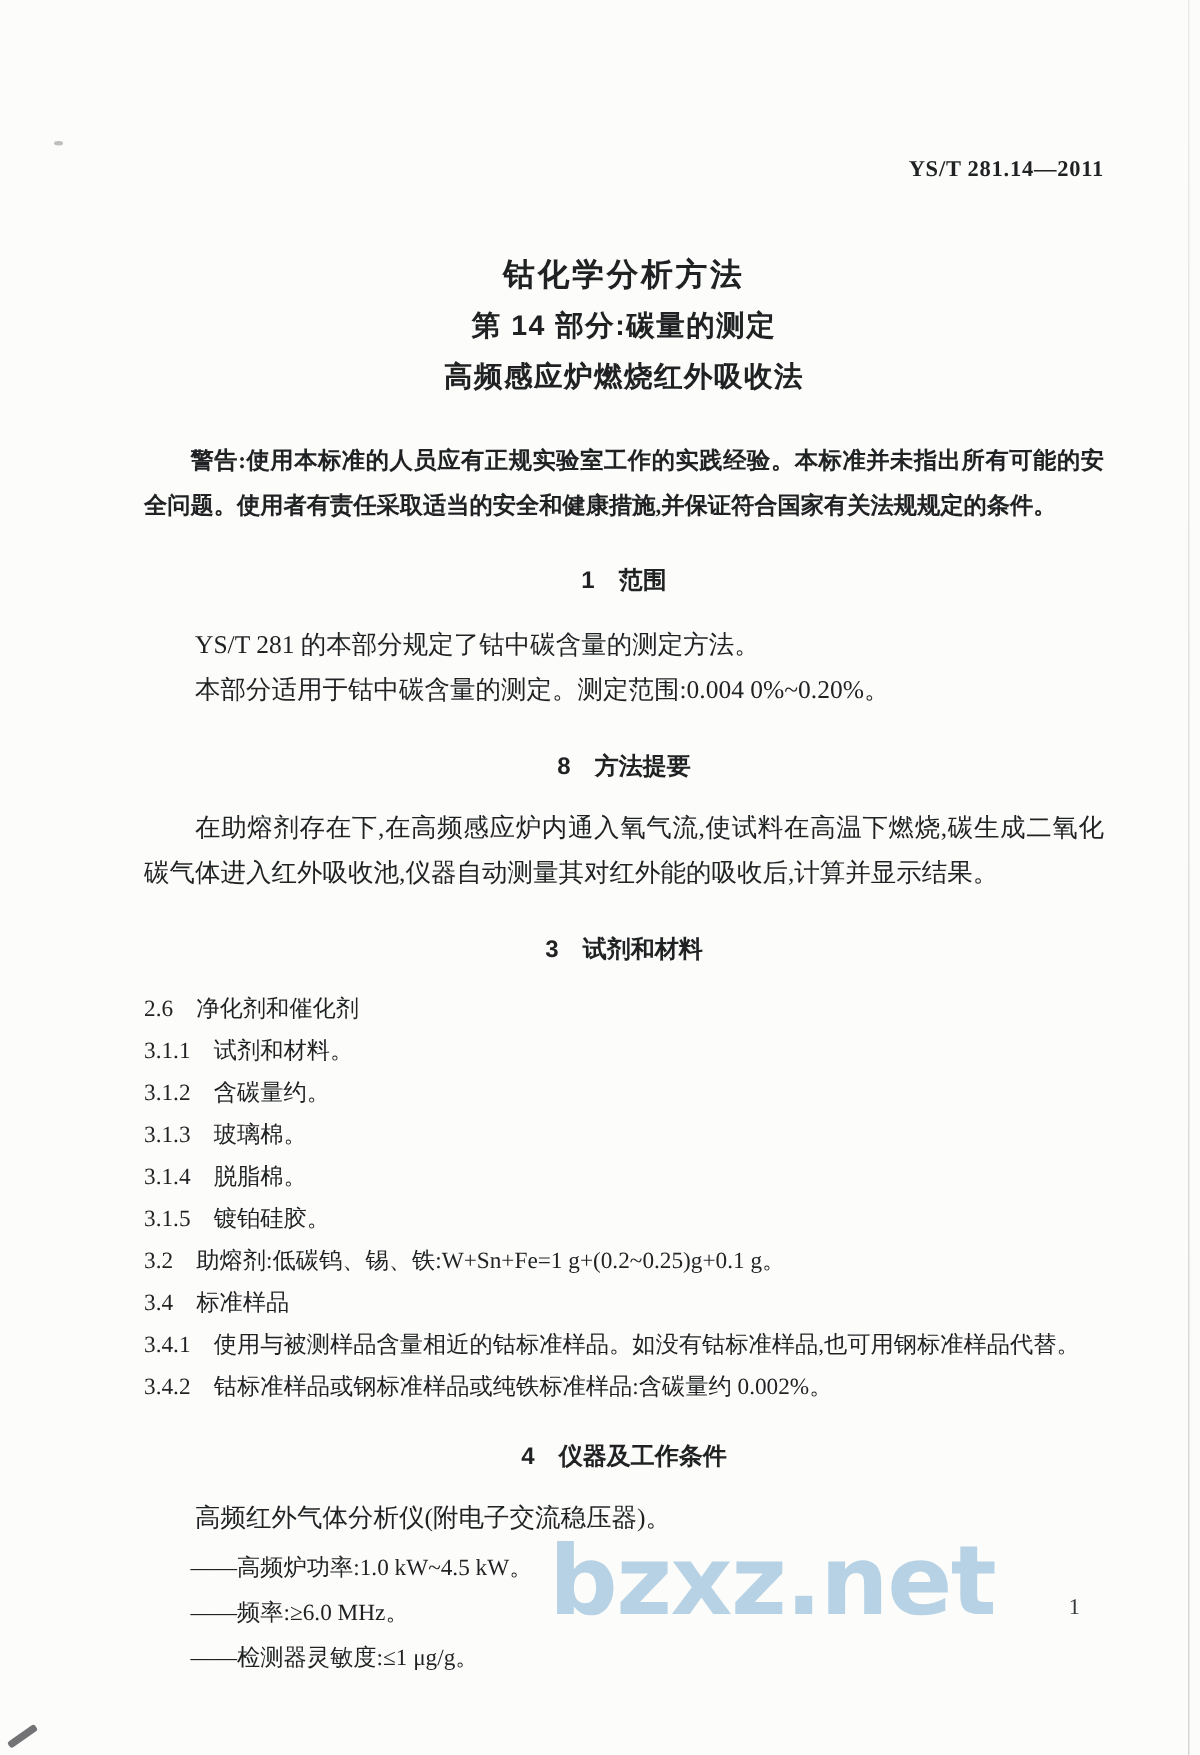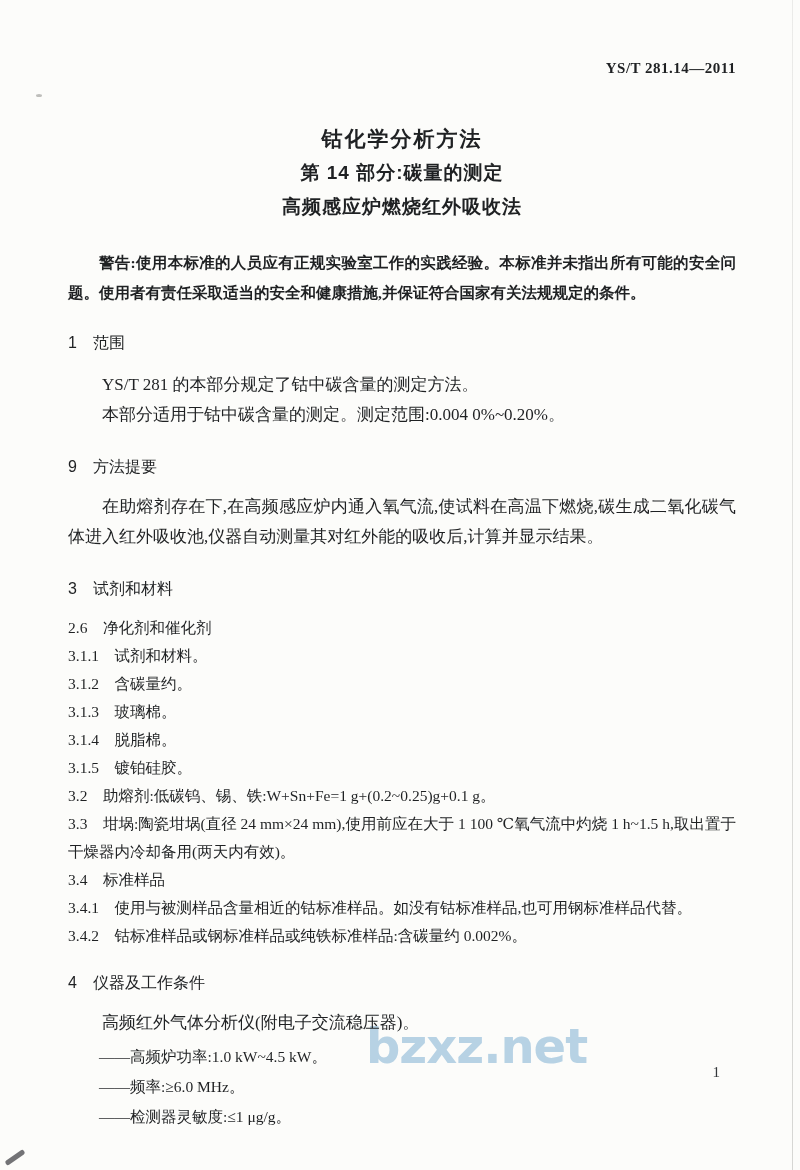--- a/index.html
+++ b/index.html
@@ -5,21 +5,21 @@
   * { margin:0; padding:0; box-sizing:border-box; }
   html,body { width:800px; height:1170px; }
   body { background:#fcfcfa; }
 
   .page {
     position:relative; width:800px; height:1170px;
     background:#fcfcfa; overflow:hidden;
     font-family:"Liberation Serif","DejaVu Serif",serif;
     color:#1f2123;
   }
-  .content { position:relative; z-index:2; padding:58px 64px 0 68px; }
+  .content { position:relative; z-index:2; padding:58px 64px 0 96px;margin-top:45px; }
 
   .doc-code {
     text-align:right; font-size:15px; font-weight:700;
     letter-spacing:.5px; line-height:20px;
     font-family:"Liberation Serif","DejaVu Serif",serif;
   }
 
   .title-block { margin-top:46px; text-align:center;
     font-family:"Liberation Sans","DejaVu Sans",sans-serif; }
   .title-line { font-weight:700; line-height:30px; margin-bottom:4px; white-space:pre-wrap; }
@@ -27,22 +27,23 @@
   .t2, .t3 { font-size:19px; letter-spacing:1px; }
 
   .warning {
     margin-top:26px; font-weight:700; font-size:15.5px;
     line-height:30px; text-indent:2em; text-align:justify;
     white-space:pre-wrap;
   }
 
   .sec-heading {
     font-family:"Liberation Sans","DejaVu Sans",sans-serif;
-    font-weight:400; font-size:16px; line-height:22px;
+    font-weight:700; font-size:16px; line-height:22px;
     white-space:pre-wrap;
+    text-align:center;
   }
   .h1 { margin-top:24px; }
   .h2 { margin-top:26px; }
   .h3 { margin-top:26px; }
   .h4 { margin-top:22px; }
 
   .para {
     font-size:17px; line-height:30px; text-align:justify;
     white-space:pre-wrap;
   }
@@ -63,21 +64,21 @@
   }
 
   .page-number {
     position:absolute; z-index:3; right:80px; top:1064px;
     font-size:15px; color:#33373a;
   }
 
   .watermark {
     position:absolute; z-index:1; left:366px; top:1018px;
     font-family:"DejaVu Sans","Liberation Sans",sans-serif;
-    font-weight:700; font-size:48px; letter-spacing:-1px;
+    font-weight:700; font-size:64px; letter-spacing:-1px;
     color:#a6c8df; opacity:.8; user-select:none;
   }
 
   
   .edge-right {
     position:absolute; z-index:1; right:7px; top:0; bottom:0; width:1px;
     background:linear-gradient(#e4e4e2 0%, #cfcfcc 60%, #c6c6c3 100%);
     opacity:.7;
   }
   .bottom-smudge {
@@ -109,33 +110,32 @@
       <div class="title-line t2">第 14 部分:碳量的测定</div>
       <div class="title-line t3">高频感应炉燃烧红外吸收法</div>
     </div>
 
     <p class="warning">警告:使用本标准的人员应有正规实验室工作的实践经验。本标准并未指出所有可能的安全问题。使用者有责任采取适当的安全和健康措施,并保证符合国家有关法规规定的条件。</p>
 
     <h2 class="sec-heading h1">1　范围</h2>
     <p class="para indent mt">YS/T 281 的本部分规定了钴中碳含量的测定方法。</p>
     <p class="para indent">本部分适用于钴中碳含量的测定。测定范围:0.004 0%~0.20%。</p>
 
-    <h2 class="sec-heading h2">9　方法提要</h2>
+    <h2 class="sec-heading h2">8　方法提要</h2>
     <p class="para indent mt-s">在助熔剂存在下,在高频感应炉内通入氧气流,使试料在高温下燃烧,碳生成二氧化碳气体进入红外吸收池,仪器自动测量其对红外能的吸收后,计算并显示结果。</p>
 
     <h2 class="sec-heading h3">3　试剂和材料</h2>
     <div class="clause-list">
       <p class="clause">2.6　净化剂和催化剂</p>
       <p class="clause">3.1.1　试剂和材料。</p>
       <p class="clause">3.1.2　含碳量约。</p>
       <p class="clause">3.1.3　玻璃棉。</p>
       <p class="clause">3.1.4　脱脂棉。</p>
       <p class="clause">3.1.5　镀铂硅胶。</p>
       <p class="clause">3.2　助熔剂:低碳钨、锡、铁:W+Sn+Fe=1 g+(0.2~0.25)g+0.1 g。</p>
-      <p class="clause">3.3　坩埚:陶瓷坩埚(直径 24 mm×24 mm),使用前应在大于 1 100 ℃氧气流中灼烧 1 h~1.5 h,取出置于干燥器内冷却备用(两天内有效)。</p>
       <p class="clause">3.4　标准样品</p>
       <p class="clause">3.4.1　使用与被测样品含量相近的钴标准样品。如没有钴标准样品,也可用钢标准样品代替。</p>
       <p class="clause">3.4.2　钴标准样品或钢标准样品或纯铁标准样品:含碳量约 0.002%。</p>
     </div>
 
     <h2 class="sec-heading h4">4　仪器及工作条件</h2>
     <p class="para indent mt-s">高频红外气体分析仪(附电子交流稳压器)。</p>
     <div class="dash-list">
       <p class="dash-item">——高频炉功率:1.0 kW~4.5 kW。</p>
       <p class="dash-item">——频率:≥6.0 MHz。</p>

